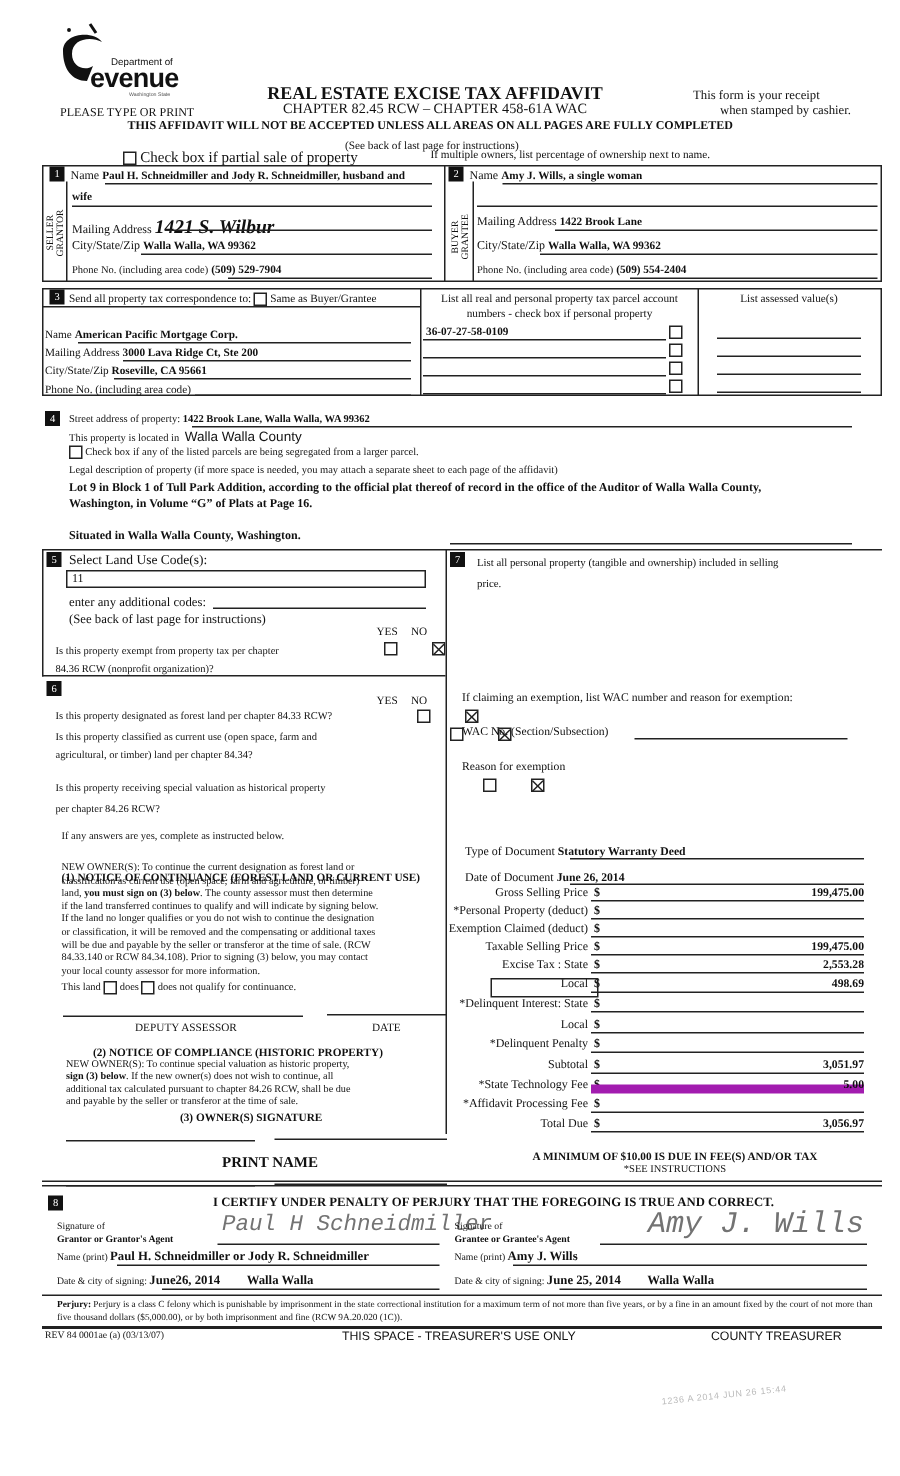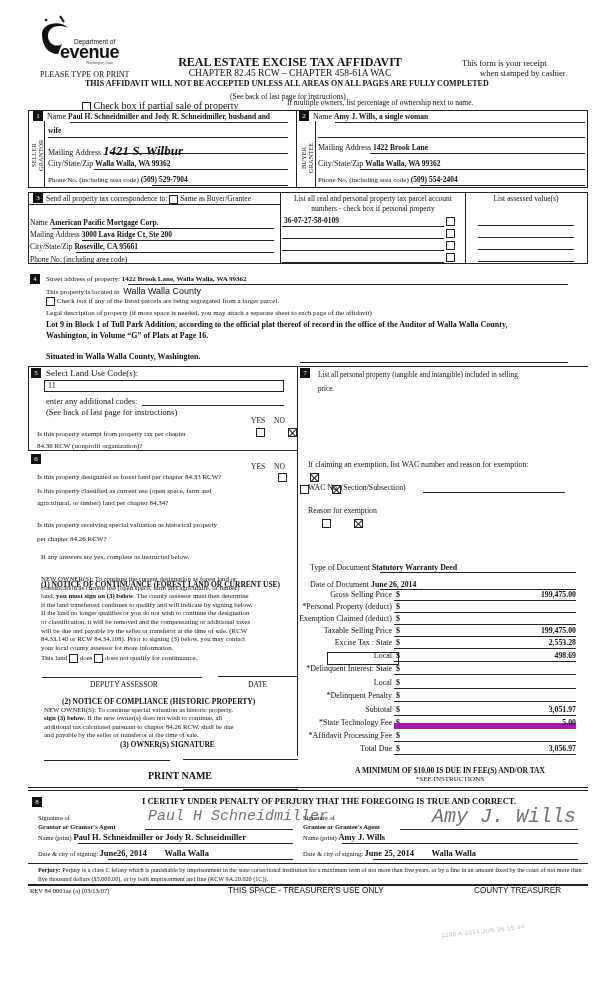--- a/index.html
+++ b/index.html
@@ -254,21 +254,21 @@
 <div class="abs b" style="left:120px;top:740px;font-size:7.5px;">(3) OWNER(S) SIGNATURE</div>
 <div class="hline" style="left:44px;top:760px;width:126px;"></div>
 <div class="hline" style="left:183px;top:759px;width:115px;"></div>
 <div class="abs b" style="left:148px;top:770px;font-size:10px;">PRINT NAME</div>
 <div class="hline" style="left:44px;top:790px;width:126px;"></div>
 <div class="hline" style="left:183px;top:789px;width:115px;"></div>
 
 
 <div class="num" style="left:300px;top:368px;">7</div>
 <div class="abs" style="left:318px;top:368px;font-size:7.2px;line-height:14px;">
-  <span>List all personal property (tangible and intangible) included in selling</span><br><span>price.</span>
+  <span>List all personal property (tangible and ownership) included in selling</span><br><span>price.</span>
 </div>
 <div class="abs" style="left:305px;top:396px;width:280px;height:56px;"></div>
 <div class="abs" style="left:308px;top:460px;font-size:7.8px;">If claiming an exemption, list WAC number and reason for exemption:</div>
 <div class="abs" style="left:308px;top:483px;font-size:7.8px;">
   <span>WAC No. (Section/Subsection)</span>
 </div>
 <div class="hline" style="left:423px;top:492px;width:142px;"></div>
 <div class="abs" style="left:308px;top:506px;font-size:7.8px;">Reason for exemption</div>
 <div class="abs" style="left:305px;top:518px;width:280px;height:36px;"></div>
 

